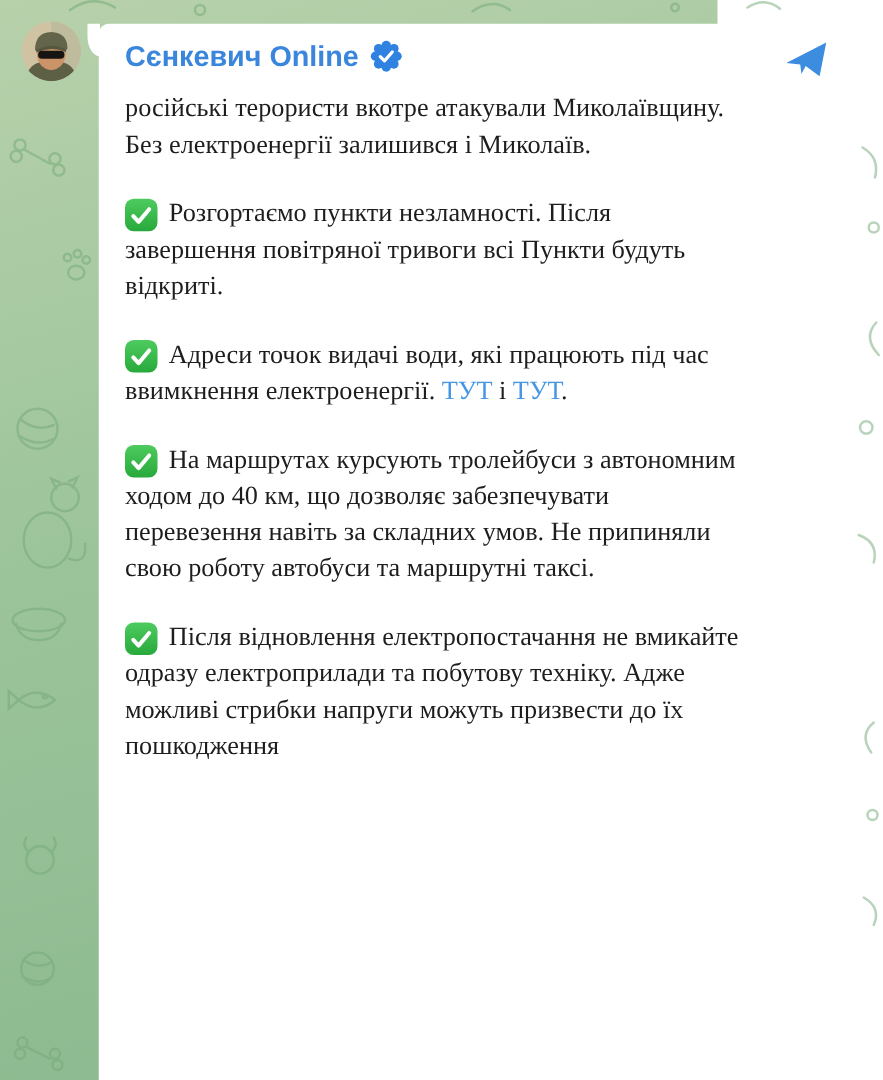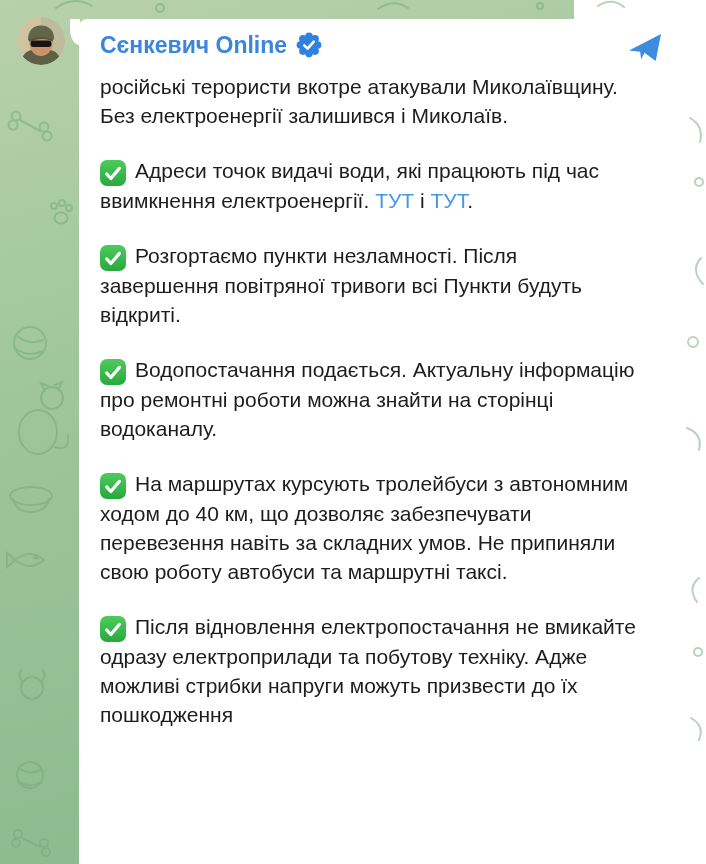--- a/index.html
+++ b/index.html
@@ -27,21 +27,21 @@
     background:var(--bubble,#ffffff);
     border-bottom-left-radius:14px 22px;
   }
   .header-row{display:flex;align-items:center;height:28px;margin-bottom:13px;}
   .ch-name{font-size:23px;font-weight:bold;color:var(--channel-name,#3a86dd);cursor:pointer;}
   .badge{margin-left:9px;display:inline-flex;color:var(--verified-badge,#2f82e0);}
   .plane{position:absolute;top:13px;right:21px;display:inline-flex;color:var(--plane-icon,#3c8ce0);cursor:pointer;}
   .headline{display:flex;align-items:center;font-size:22px;color:var(--text,#1d1d1d);margin-bottom:29px;}
   .dbl{margin-right:10px;display:inline-flex;color:var(--alert-emoji,#da352b);}
   .msg-body{width:578px;}
-  .para{margin:0 0 26px;font-size:21px;line-height:29px;color:var(--text,#1d1d1d);}
+  .para{margin:0 0 26px;font-size:21px;line-height:29px;color:var(--text,#1d1d1d);font-family:Liberation Serif, serif;}
   .para:last-child{margin-bottom:0;}
   .seg{white-space:pre-line;}
   .tlink{color:var(--link,#4596e3);cursor:pointer;white-space:pre-line;}
   .check-emoji{
     display:inline-flex;width:26px;height:26px;border-radius:7px;
     background:linear-gradient(180deg,#4ecb5e,var(--check-emoji,#28a93b));
     align-items:center;justify-content:center;
     vertical-align:-6px;margin-right:9px;
   }
 </style>
@@ -142,36 +142,29 @@
     </div>
 
 
     <div class="msg-body">
         <p class="para"><span class="seg">російські терористи вкотре атакували Миколаївщину.
 Без електроенергії залишився і Миколаїв.</span></p>
         <p class="para"><span class="check-emoji">
             <svg width="22" height="22" viewBox="0 0 26 26">
               <polyline points="5.5,14 10.5,19.5 20.5,7.5" fill="none" stroke="#ffffff" stroke-width="3.8" stroke-linecap="round" stroke-linejoin="round"></polyline>
             </svg>
-          </span><span class="seg">Адреси точок видачі води, які працюють під час
-ввимкнення електроенергії. </span><span class="tlink">ТУТ</span><span class="seg"> і </span><span class="tlink">ТУТ</span><span class="seg">.</span></p>
-        <p class="para"><span class="check-emoji">
-            <svg width="22" height="22" viewBox="0 0 26 26">
-              <polyline points="5.5,14 10.5,19.5 20.5,7.5" fill="none" stroke="#ffffff" stroke-width="3.8" stroke-linecap="round" stroke-linejoin="round"></polyline>
-            </svg>
           </span><span class="seg">Розгортаємо пункти незламності. Після
 завершення повітряної тривоги всі Пункти будуть
 відкриті.</span></p>
         <p class="para"><span class="check-emoji">
             <svg width="22" height="22" viewBox="0 0 26 26">
               <polyline points="5.5,14 10.5,19.5 20.5,7.5" fill="none" stroke="#ffffff" stroke-width="3.8" stroke-linecap="round" stroke-linejoin="round"></polyline>
             </svg>
-          </span><span class="seg">Водопостачання подається. Актуальну інформацію
-про ремонтні роботи можна знайти на сторінці
-водоканалу.</span></p>
+          </span><span class="seg">Адреси точок видачі води, які працюють під час
+ввимкнення електроенергії. </span><span class="tlink">ТУТ</span><span class="seg"> і </span><span class="tlink">ТУТ</span><span class="seg">.</span></p>
         <p class="para"><span class="check-emoji">
             <svg width="22" height="22" viewBox="0 0 26 26">
               <polyline points="5.5,14 10.5,19.5 20.5,7.5" fill="none" stroke="#ffffff" stroke-width="3.8" stroke-linecap="round" stroke-linejoin="round"></polyline>
             </svg>
           </span><span class="seg">На маршрутах курсують тролейбуси з автономним
 ходом до 40 км, що дозволяє забезпечувати
 перевезення навіть за складних умов. Не припиняли
 свою роботу автобуси та маршрутні таксі.</span></p>
         <p class="para"><span class="check-emoji">
             <svg width="22" height="22" viewBox="0 0 26 26">

